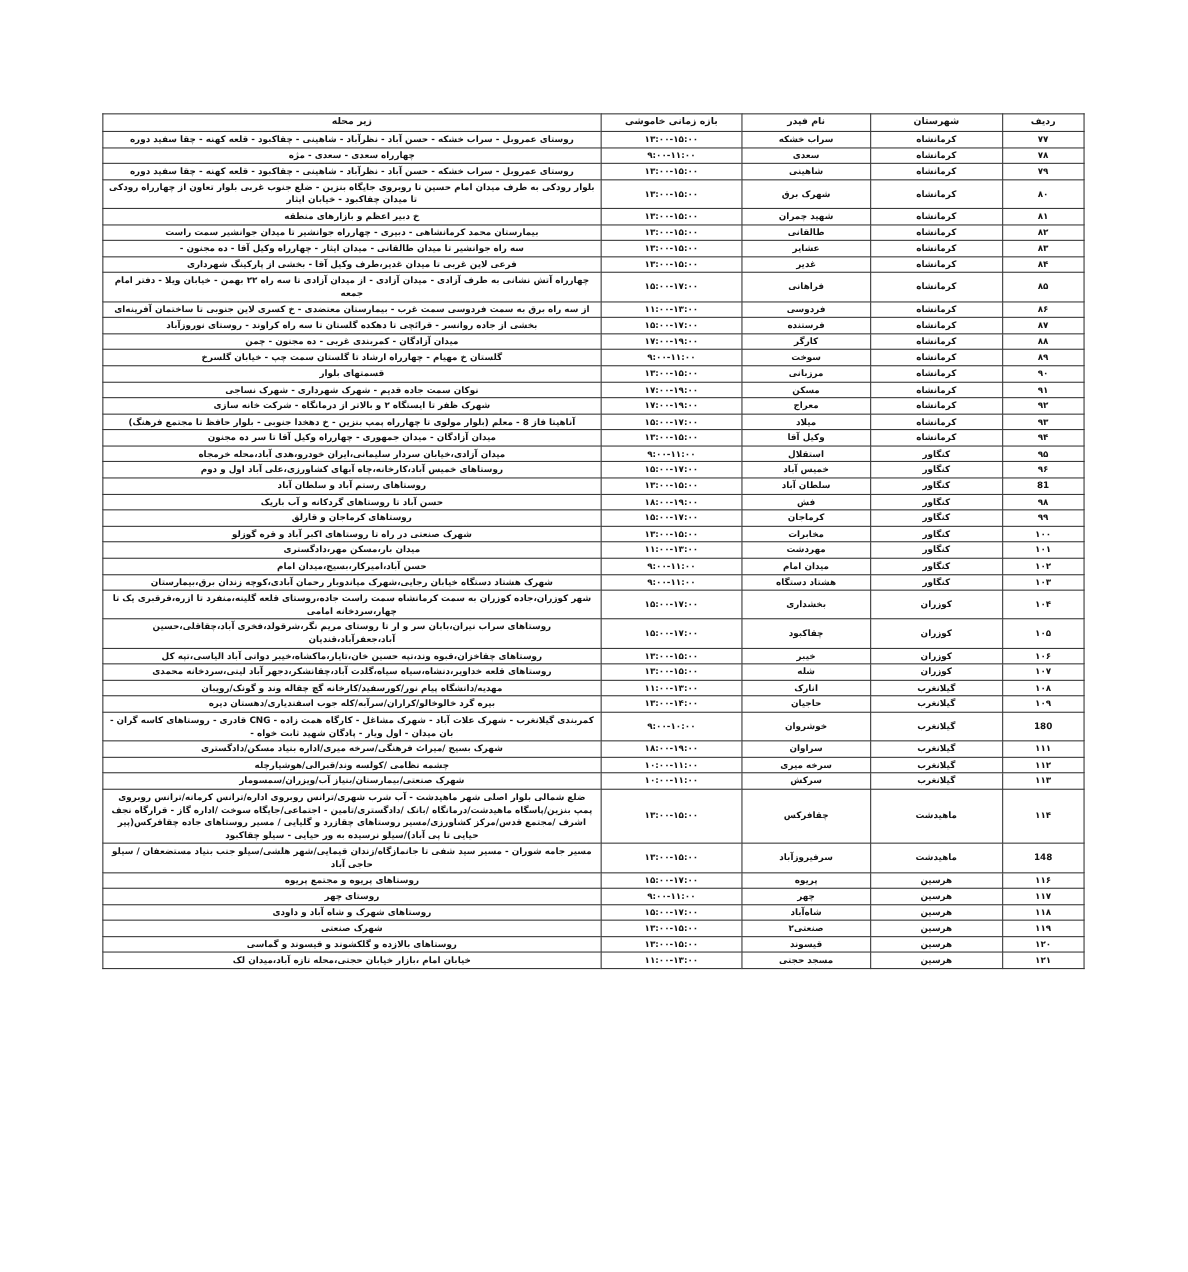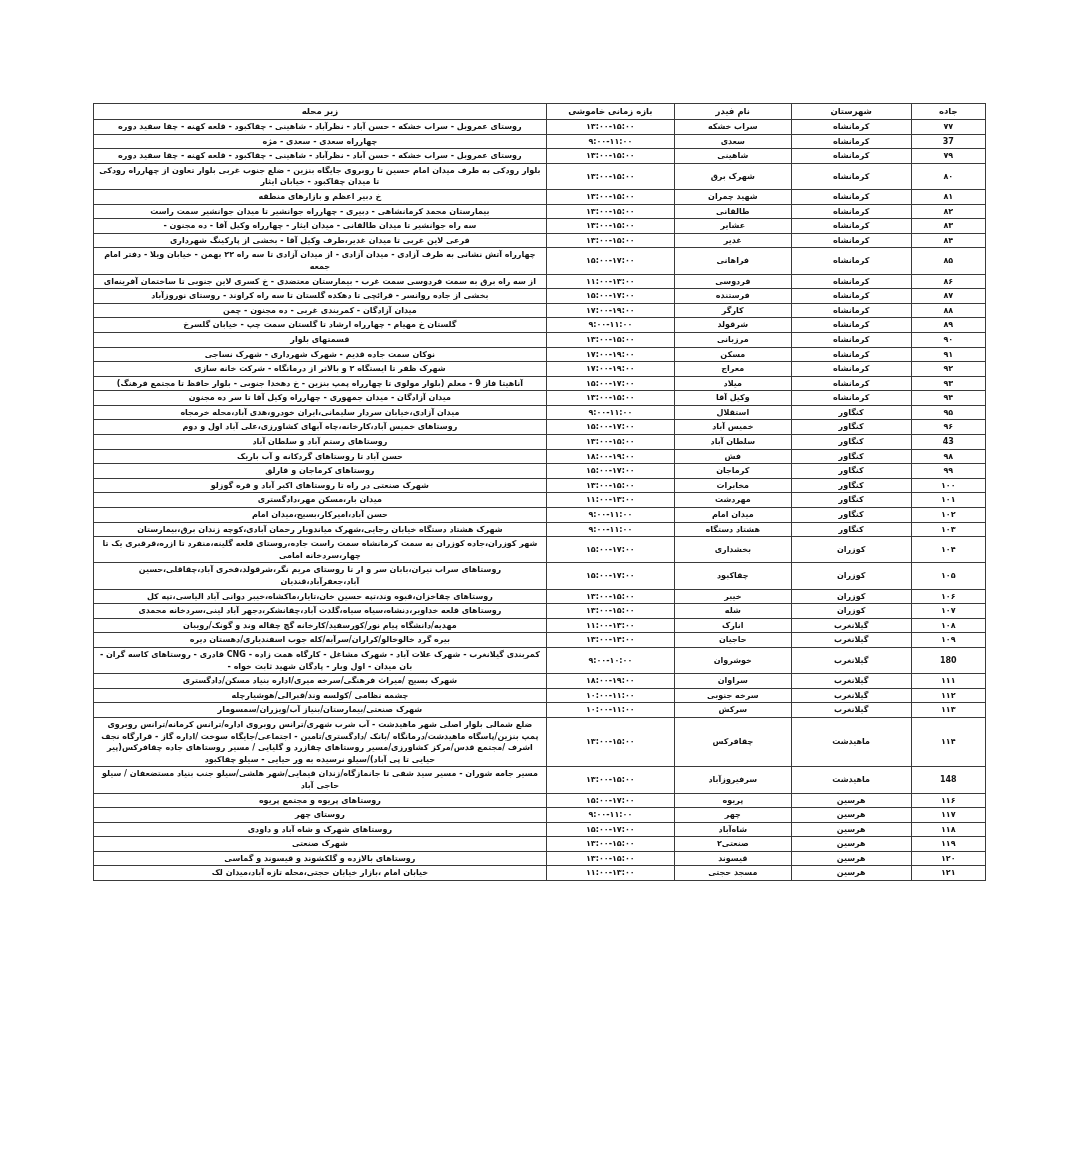--- a/index.html
+++ b/index.html
@@ -26,37 +26,37 @@
   <table class="schedule">
     <colgroup>
       <col class="col-row">
         <col class="col-county">
         <col class="col-feeder">
         <col class="col-time">
         <col class="col-area">
     </colgroup>
     <thead>
       <tr>
-        <th>جاده</th>
+        <th>ردیف</th>
         <th>شهرستان</th>
         <th>نام فیدر</th>
         <th>بازه زمانی خاموشی</th>
         <th>زیر محله</th>
       </tr>
     </thead>
     <tbody>
         <tr>
           <td>۷۷</td>
           <td>کرمانشاه</td>
           <td>سراب خشکه</td>
           <td class="time-cell">۱۳:۰۰-۱۵:۰۰</td>
           <td>روستای عمروبل - سراب خشکه - حسن آباد - نظرآباد - شاهینی - چقاکبود - قلعه کهنه - چقا سفید دوره</td>
         </tr>
         <tr>
-          <td>37</td>
+          <td>۷۸</td>
           <td>کرمانشاه</td>
           <td>سعدی</td>
           <td class="time-cell">۹:۰۰-۱۱:۰۰</td>
           <td>چهارراه سعدی - سعدی - مژه</td>
         </tr>
         <tr>
           <td>۷۹</td>
           <td>کرمانشاه</td>
           <td>شاهینی</td>
           <td class="time-cell">۱۳:۰۰-۱۵:۰۰</td>
@@ -121,21 +121,21 @@
         <tr>
           <td>۸۸</td>
           <td>کرمانشاه</td>
           <td>کارگر</td>
           <td class="time-cell">۱۷:۰۰-۱۹:۰۰</td>
           <td>میدان آزادگان - کمربندی غربی - ده مجنون - چمن</td>
         </tr>
         <tr>
           <td>۸۹</td>
           <td>کرمانشاه</td>
-          <td>شرقولد</td>
+          <td>سوخت</td>
           <td class="time-cell">۹:۰۰-۱۱:۰۰</td>
           <td>گلستان خ مهیام - چهارراه ارشاد تا گلستان سمت چپ - خیابان گلسرخ</td>
         </tr>
         <tr>
           <td>۹۰</td>
           <td>کرمانشاه</td>
           <td>مرزبانی</td>
           <td class="time-cell">۱۳:۰۰-۱۵:۰۰</td>
           <td>قسمتهای بلوار</td>
         </tr>
@@ -151,21 +151,21 @@
           <td>کرمانشاه</td>
           <td>معراج</td>
           <td class="time-cell">۱۷:۰۰-۱۹:۰۰</td>
           <td>شهرک ظفر تا ایستگاه ۲ و بالاتر از درمانگاه - شرکت خانه سازی</td>
         </tr>
         <tr>
           <td>۹۳</td>
           <td>کرمانشاه</td>
           <td>میلاد</td>
           <td class="time-cell">۱۵:۰۰-۱۷:۰۰</td>
-          <td>آناهیتا فاز 9 - معلم (بلوار مولوی تا چهارراه پمپ بنزین - خ دهخدا جنوبی - بلوار حافظ تا مجتمع فرهنگ)</td>
+          <td>آناهیتا فاز 8 - معلم (بلوار مولوی تا چهارراه پمپ بنزین - خ دهخدا جنوبی - بلوار حافظ تا مجتمع فرهنگ)</td>
         </tr>
         <tr>
           <td>۹۴</td>
           <td>کرمانشاه</td>
           <td>وکیل آقا</td>
           <td class="time-cell">۱۳:۰۰-۱۵:۰۰</td>
           <td>میدان آزادگان - میدان جمهوری - چهارراه وکیل آقا تا سر ده مجنون</td>
         </tr>
         <tr>
           <td>۹۵</td>
@@ -175,21 +175,21 @@
           <td>میدان آزادی،خیابان سردار سلیمانی،ایران خودرو،هدی آباد،محله خرمجاه</td>
         </tr>
         <tr>
           <td>۹۶</td>
           <td>کنگاور</td>
           <td>خمیس آباد</td>
           <td class="time-cell">۱۵:۰۰-۱۷:۰۰</td>
           <td>روستاهای خمیس آباد،کارخانه،چاه آبهای کشاورزی،علی آباد اول و دوم</td>
         </tr>
         <tr>
-          <td>43</td>
+          <td>81</td>
           <td>کنگاور</td>
           <td>سلطان آباد</td>
           <td class="time-cell">۱۳:۰۰-۱۵:۰۰</td>
           <td>روستاهای رستم آباد و سلطان آباد</td>
         </tr>
         <tr>
           <td>۹۸</td>
           <td>کنگاور</td>
           <td>فش</td>
           <td class="time-cell">۱۸:۰۰-۱۹:۰۰</td>
@@ -282,21 +282,21 @@
         <tr>
           <td>۱۱۱</td>
           <td>گیلانغرب</td>
           <td>سراوان</td>
           <td class="time-cell">۱۸:۰۰-۱۹:۰۰</td>
           <td>شهرک بسیج /میراث فرهنگی/سرخه میری/اداره بنیاد مسکن/دادگستری</td>
         </tr>
         <tr>
           <td>۱۱۲</td>
           <td>گیلانغرب</td>
-          <td>سرخه جنوبی</td>
+          <td>سرخه میری</td>
           <td class="time-cell">۱۰:۰۰-۱۱:۰۰</td>
           <td>چشمه نظامی /کولسه وند/قبرالی/هوشیارچله</td>
         </tr>
         <tr>
           <td>۱۱۳</td>
           <td>گیلانغرب</td>
           <td>سرکش</td>
           <td class="time-cell">۱۰:۰۰-۱۱:۰۰</td>
           <td>شهرک صنعتی/بیمارستان/بنیاز آب/ویزران/سمسومار</td>
         </tr>

